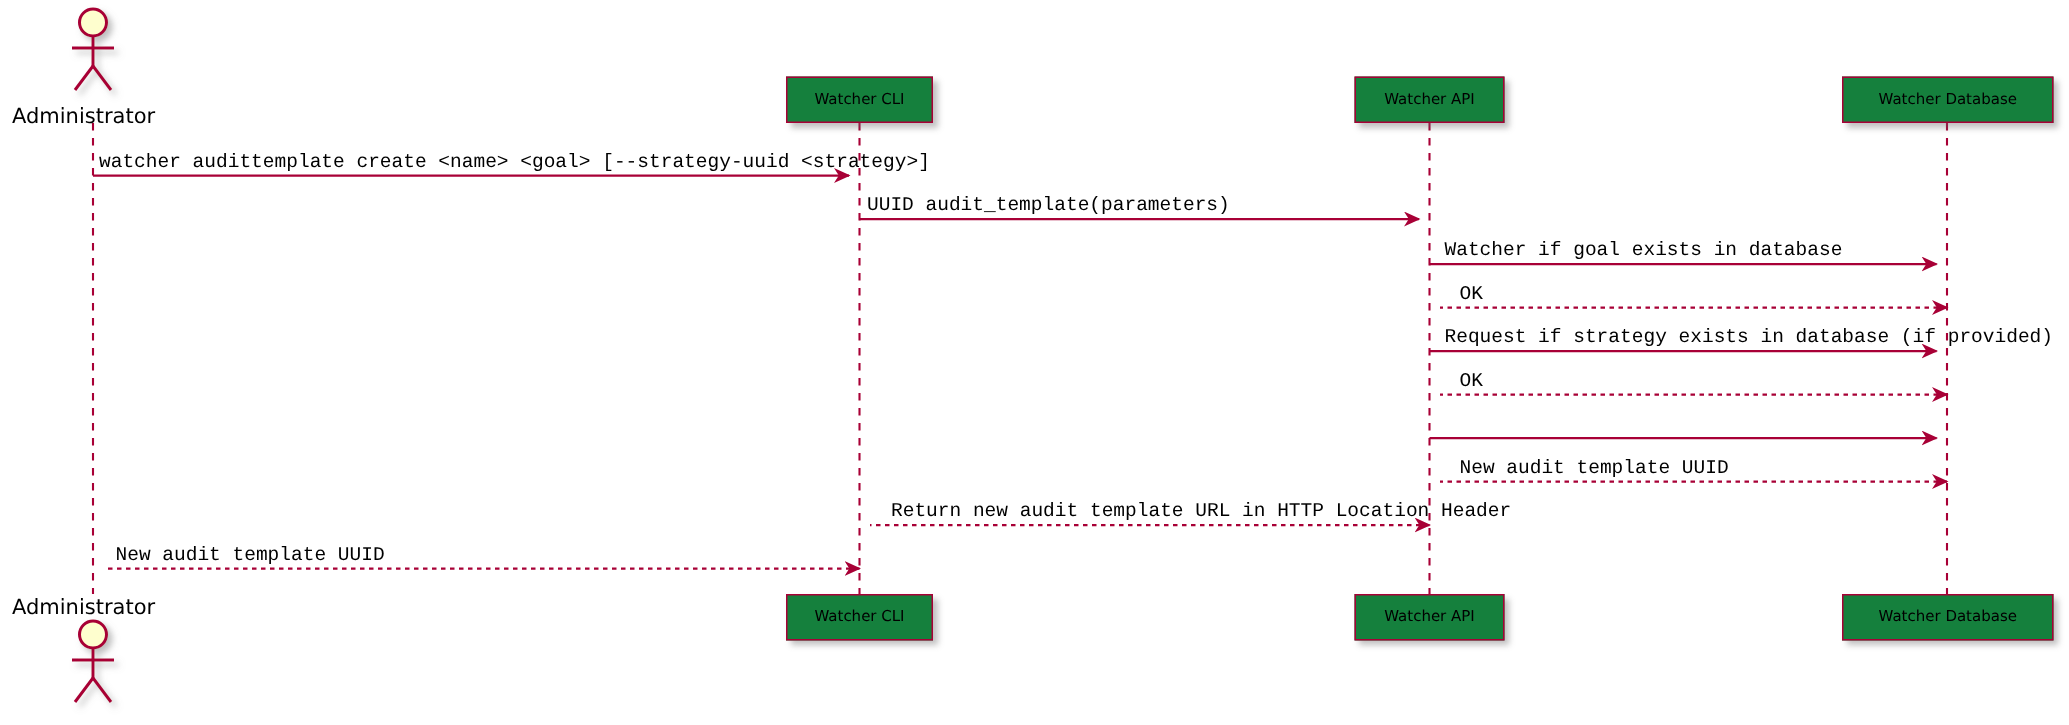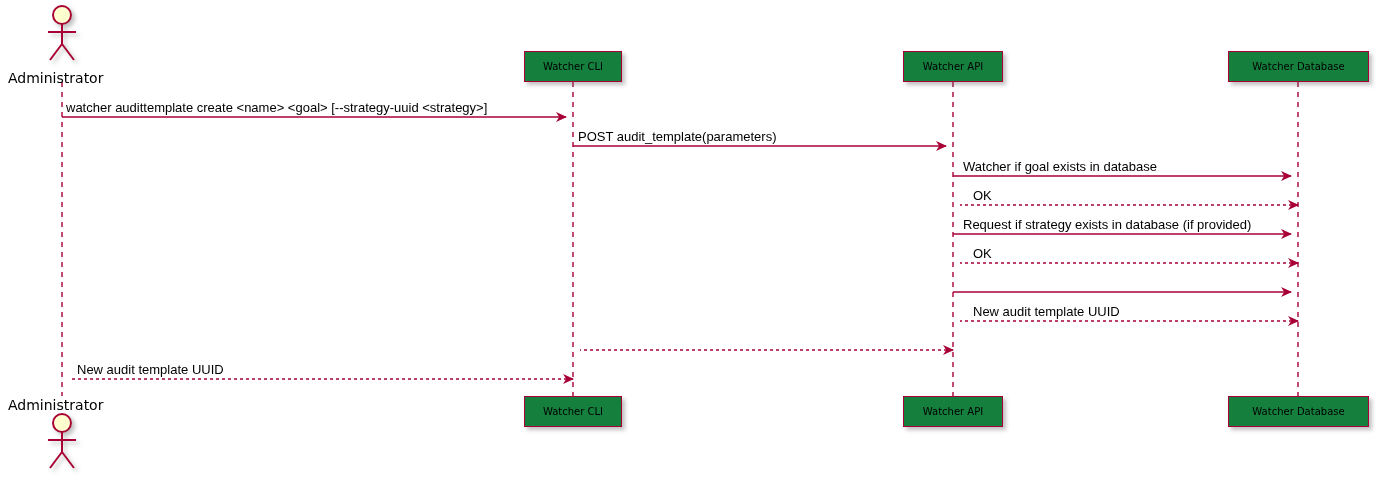--- a/index.html
+++ b/index.html
@@ -21,21 +21,21 @@
   }
   svg.layer {
     position: absolute;
     left: 0;
     top: 0;
     width: 1379px;
     height: 483px;
   }
   .msg-label {
     position: absolute;
-    font-family: Liberation Sans, sans-serif;
+    font-family: Liberation Mono, monospace;
     font-size: 13px;
     color: #000000;
     white-space: nowrap;
     line-height: 14px;
   }
   .participant-box {
     position: absolute;
     box-sizing: border-box;
     background: #15803d;
     border: 1.5px solid #A80036;
@@ -116,21 +116,22 @@
 
   <div class="participant-box" style="left:524px; top:51px; width:98px; height:31px;">Watcher CLI</div>
   <div class="participant-box" style="left:903px; top:51px; width:100px; height:31px;">Watcher API</div>
   <div class="participant-box" style="left:1228px; top:51px; width:141px; height:31px;">Watcher Database</div>
 
   <div class="participant-box" style="left:524px; top:396px; width:98px; height:31px;">Watcher CLI</div>
   <div class="participant-box" style="left:903px; top:396px; width:100px; height:31px;">Watcher API</div>
   <div class="participant-box" style="left:1228px; top:396px; width:141px; height:31px;">Watcher Database</div>
 
   <div class="msg-label" style="left:66px; top:101px;">watcher audittemplate create &lt;name&gt; &lt;goal&gt; [--strategy-uuid &lt;strategy&gt;]</div>
-  <div class="msg-label" style="left:578px; top:130px;">POST audit_template(parameters)</div>
+  <div class="msg-label" style="left:578px; top:130px;">UUID audit_template(parameters)</div>
   <div class="msg-label" style="left:963px; top:160px;">Watcher if goal exists in database</div>
   <div class="msg-label" style="left:973px; top:189px;">OK</div>
   <div class="msg-label" style="left:963px; top:218px;">Request if strategy exists in database (if provided)</div>
   <div class="msg-label" style="left:973px; top:247px;">OK</div>
   <div class="msg-label" style="left:973px; top:305px;">New audit template UUID</div>
+  <div class="msg-label" style="left:594px; top:334px;">Return new audit template URL in HTTP Location Header</div>
   <div class="msg-label" style="left:77px; top:363px;">New audit template UUID</div>
 
 </div>
 
 </body></html>

